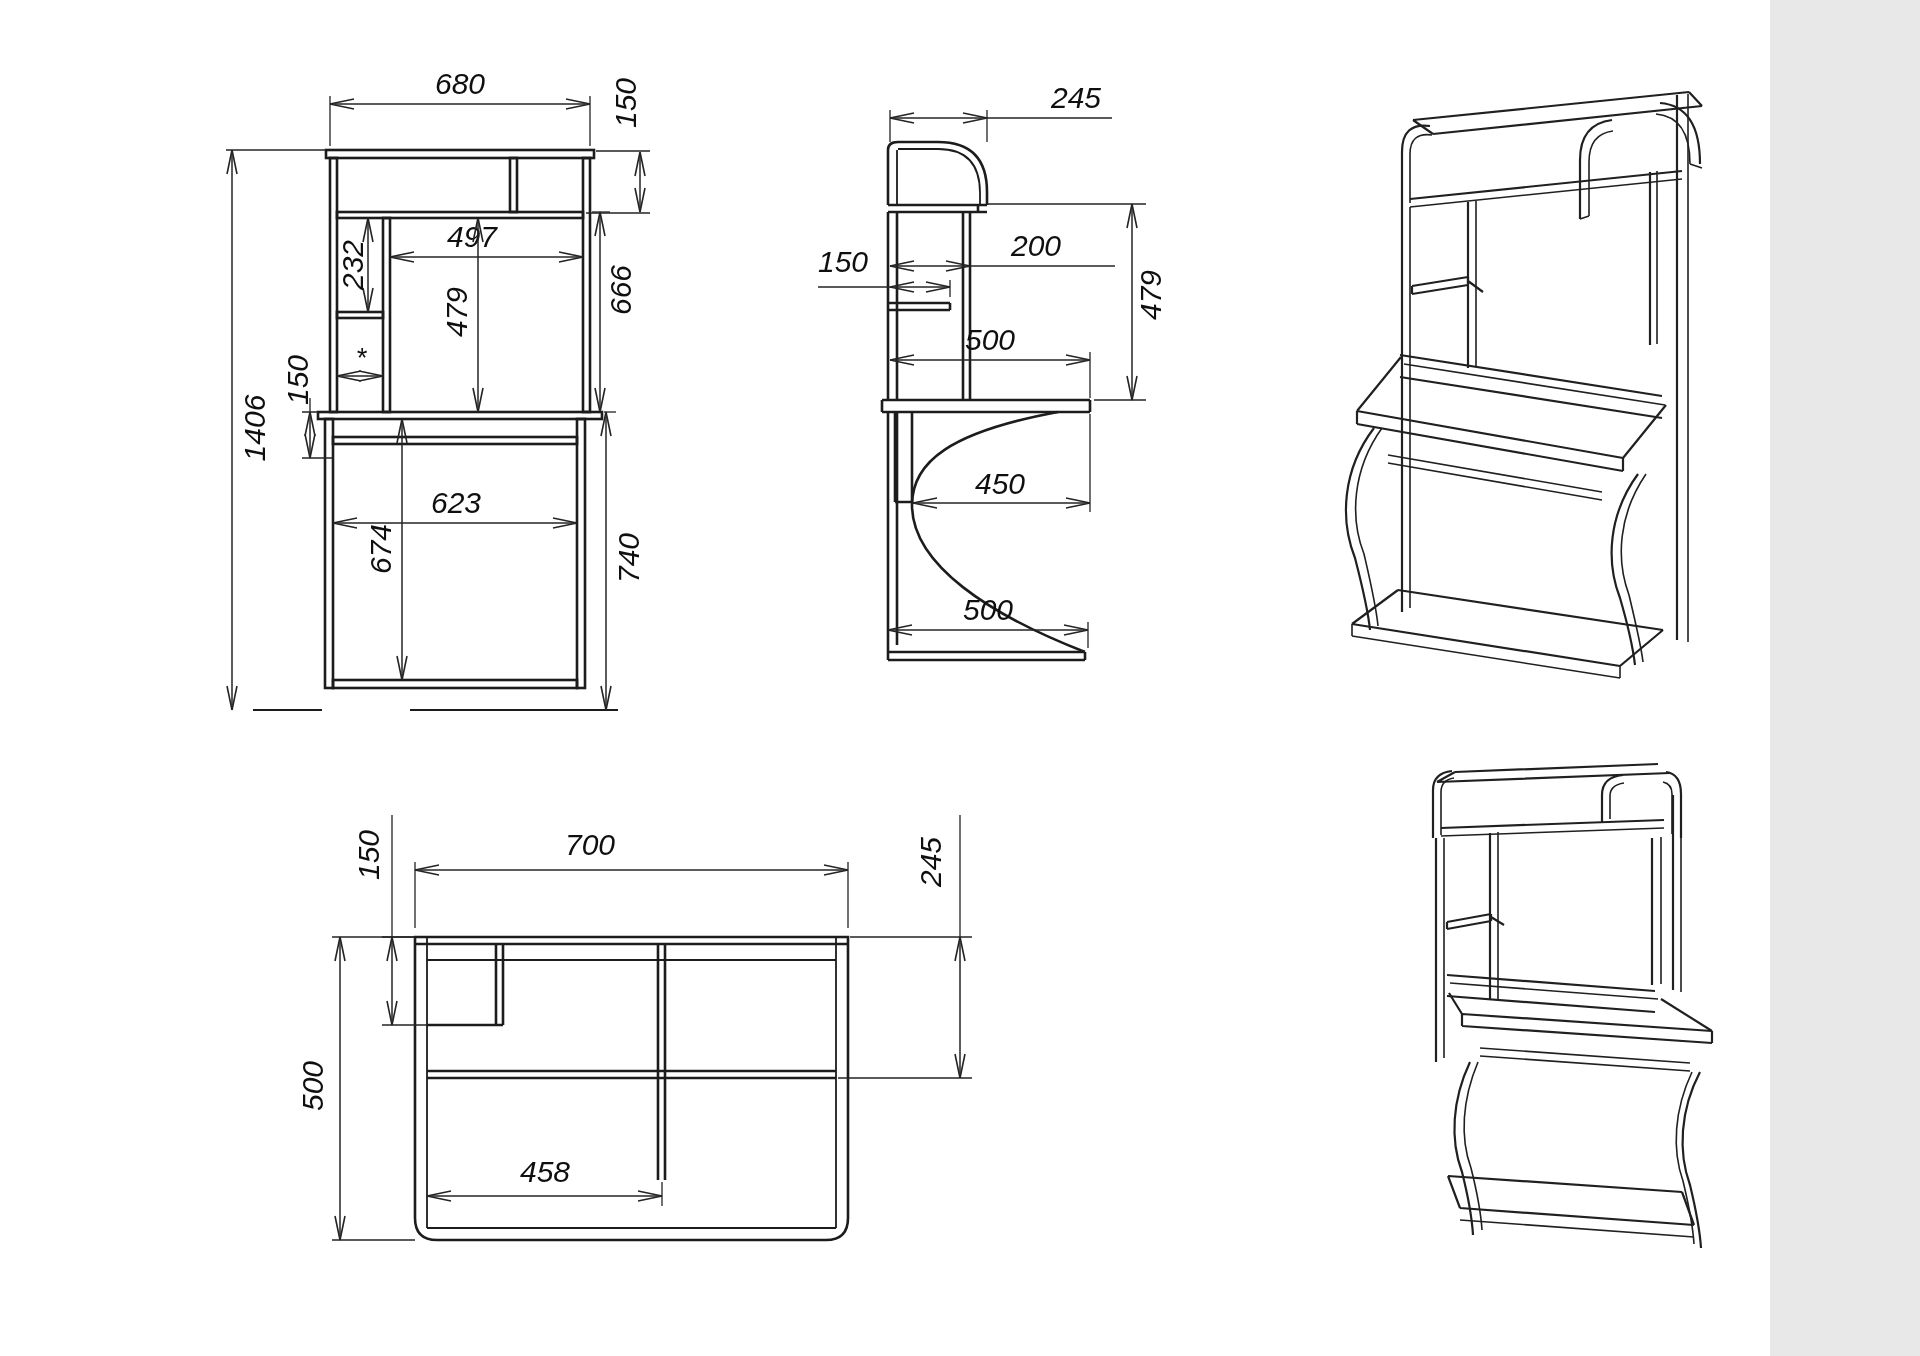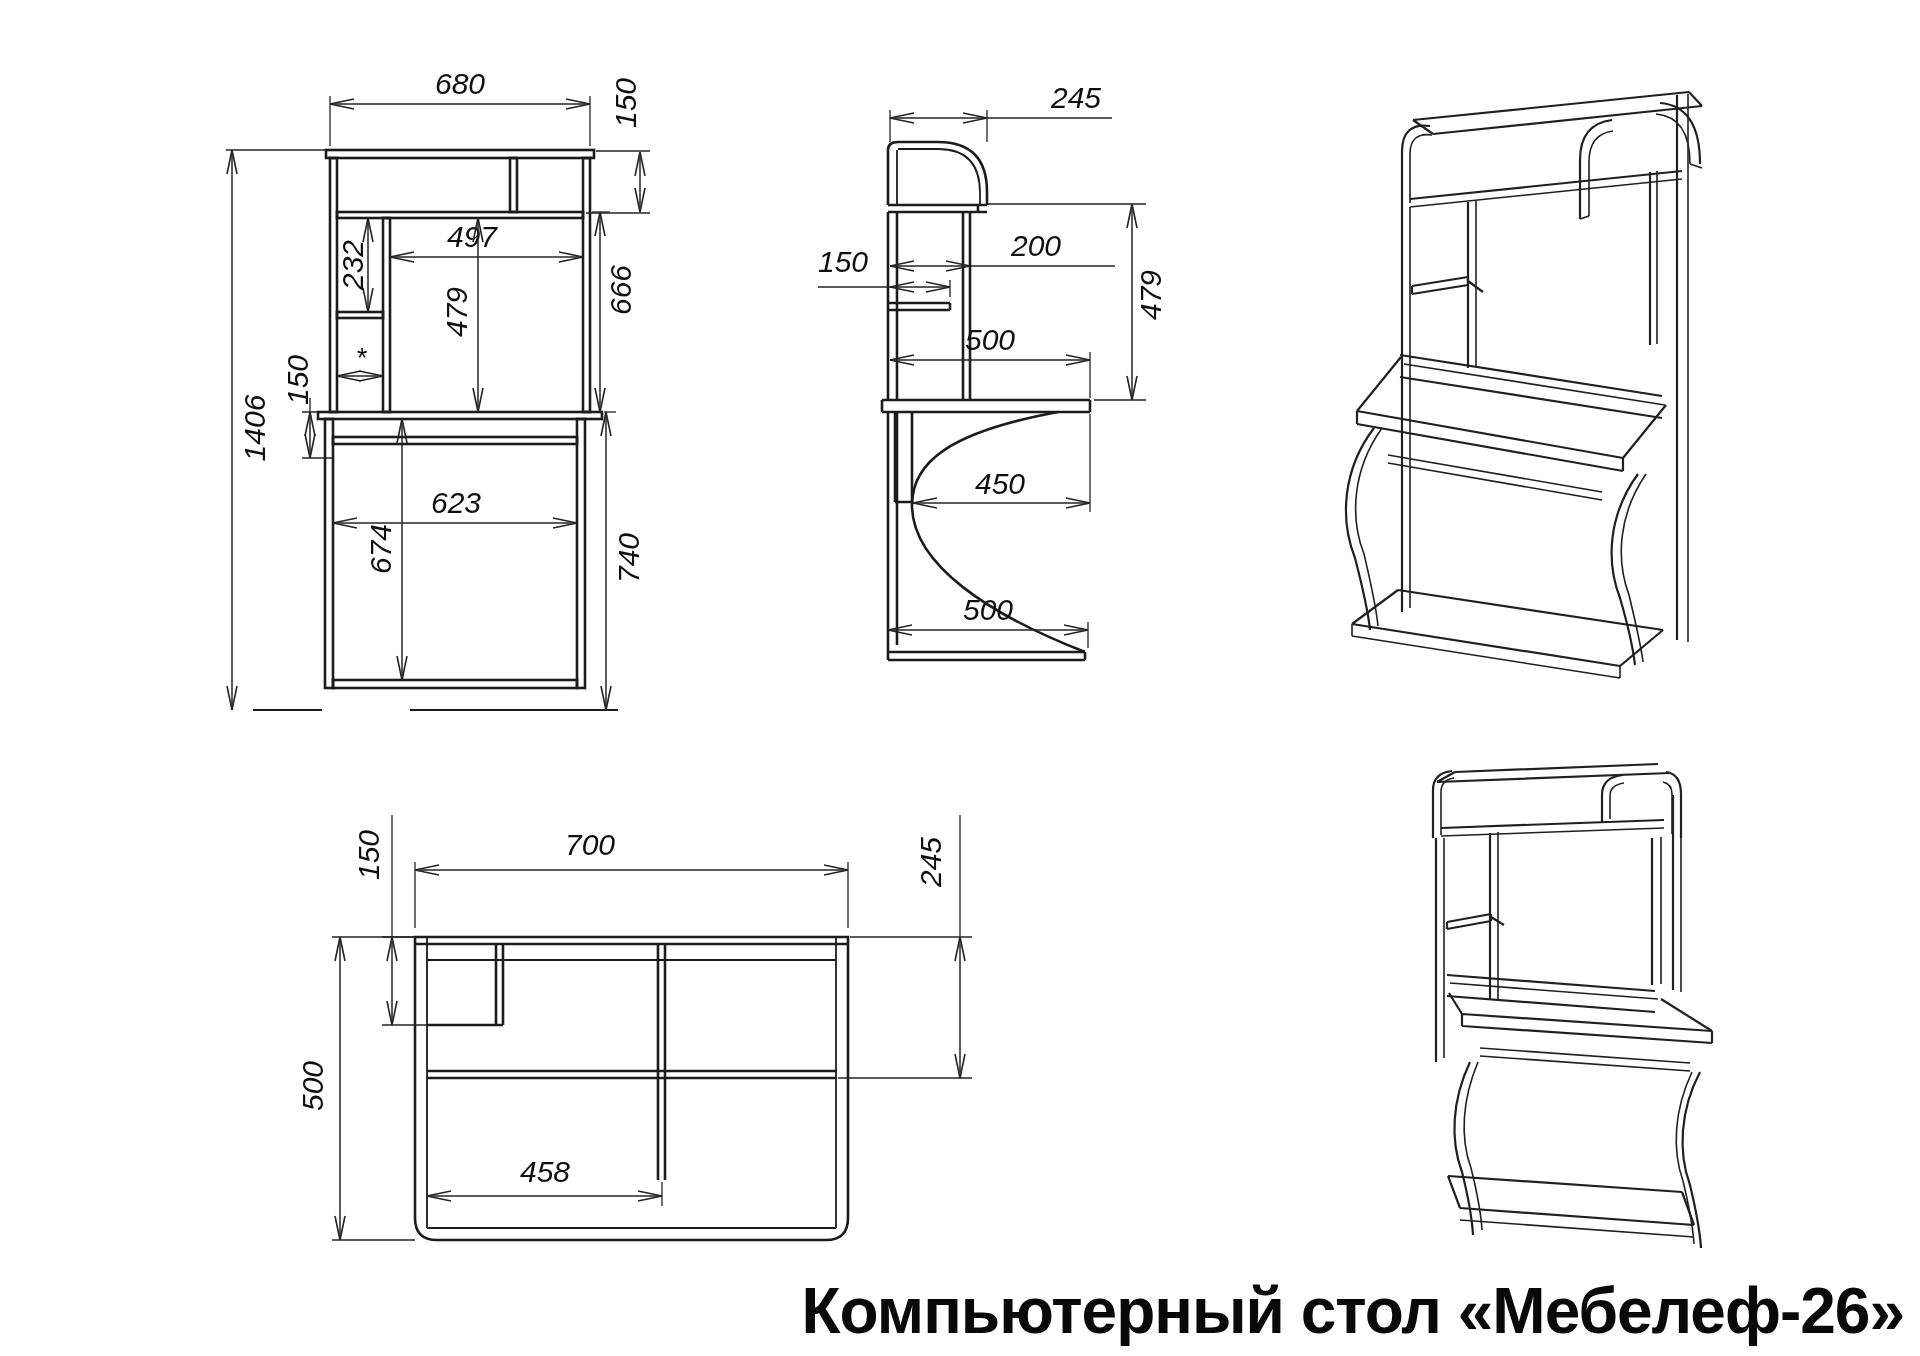--- a/index.html
+++ b/index.html
@@ -1,16 +1,16 @@
 <!DOCTYPE html>
 <html><head>
 <meta charset="utf-8">
 <style>
   html,body{margin:0;padding:0;background:#e8e8e8;}
-  #page{position:relative;width:1920px;height:1356px;background:#ffffff;overflow:hidden;
+  #page{position:relative;width:1770px;height:1356px;background:#ffffff;overflow:hidden;
         font-family:"Liberation Sans",sans-serif;}
   svg{position:absolute;left:0;top:0;}
   .ol{fill:none;stroke:#1c1c1c;stroke-width:2.6;stroke-linecap:butt;stroke-linejoin:miter;}
   .il{fill:none;stroke:#1c1c1c;stroke-width:1.8;}
   .dl{fill:none;stroke:#242424;stroke-width:1.5;}
   .ext{fill:none;stroke:#242424;stroke-width:1.3;}
   .iso{fill:none;stroke:#202020;stroke-width:2.2;stroke-linejoin:round;}
   .iso2{fill:none;stroke:#202020;stroke-width:1.6;stroke-linejoin:round;}
   text.dim{font:italic 30px "Liberation Sans",sans-serif;fill:#0f0f0f;}
   text.star{font:italic 27px "Liberation Sans",sans-serif;fill:#0f0f0f;}
@@ -221,15 +221,14 @@
     <path class="iso2" d="M1480,1048 L1690,1063 M1480,1056 L1690,1071"></path>
     <path class="iso" d="M1470,1062 C1452,1100 1450,1140 1462,1172 C1468,1196 1472,1218 1473,1235"></path>
     <path class="iso2" d="M1478,1062 C1462,1100 1460,1138 1471,1168 C1477,1192 1481,1214 1482,1230"></path>
     <path class="iso" d="M1700,1072 C1680,1110 1678,1152 1690,1185 C1696,1210 1700,1232 1701,1248"></path>
     <path class="iso2" d="M1692,1072 C1674,1110 1672,1150 1683,1181 C1689,1206 1693,1228 1694,1244"></path>
     <path class="iso" d="M1460,1208 L1694,1225 M1448,1176 L1682,1192 M1448,1176 L1460,1208 M1682,1192 L1694,1225"></path>
     <path class="iso2" d="M1460,1220 L1694,1237"></path>
   </g>
 </svg>
 
-<div id="title">Компьютерный стол «Мебелеф-26»</div>
 
 </div>
 
 </body></html>

